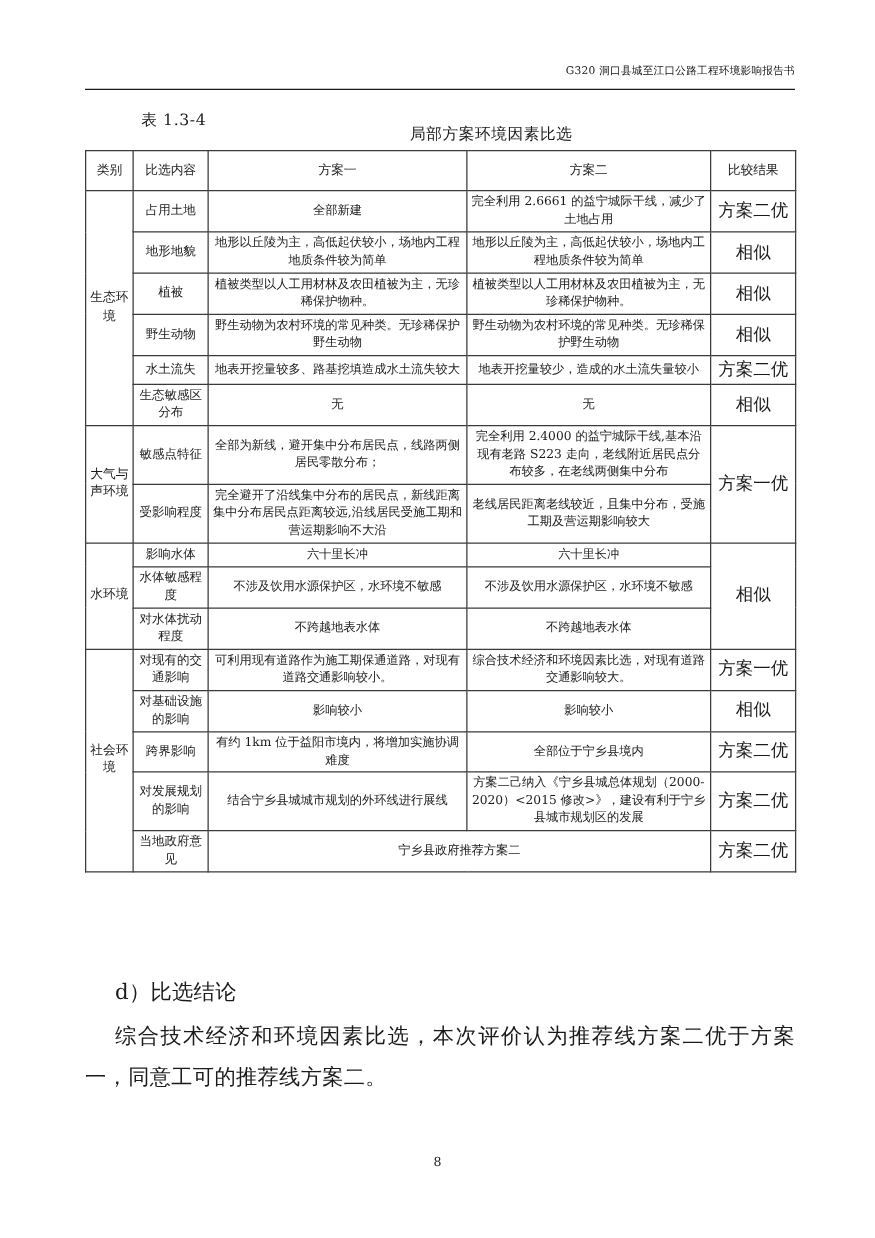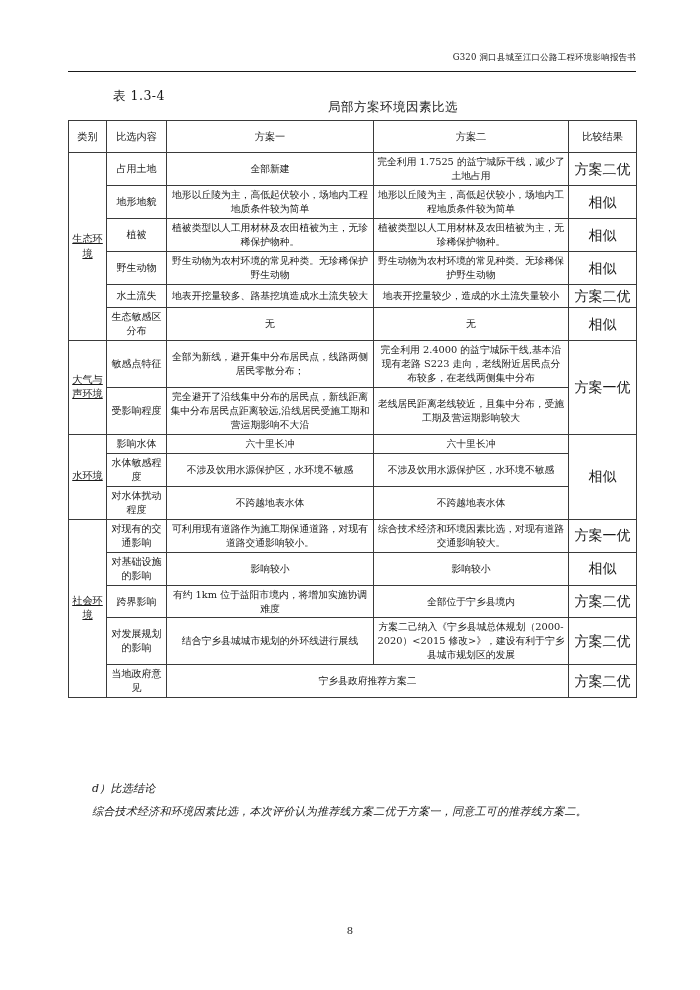--- a/index.html
+++ b/index.html
@@ -92,42 +92,40 @@
     padding: 9px 3px;
   }
   
   tr.sect-start > td, tr.sect-start > th { border-top: 1.5px solid #2a2a2a; }
   table.cmp { border: 1.5px solid #2a2a2a; }
 
   td.cat {
     font-size: 10.2px;
     line-height: 1.45;
     border-right: 1.3px solid #2a2a2a;
-    text-decoration: underline;
   }
   td.item { font-size: 10px; line-height: 1.4; }
   td.plan { font-size: 9.8px; line-height: 1.42; padding: 3px 5px; }
   td.result { font-size: 14px; }
 
   col.c-cat    { width: 38px; }
   col.c-item   { width: 60px; }
   col.c-plan1  { width: 207px; }
   col.c-plan2  { width: 195px; }
   col.c-result { width: 68px; }
 
   
   .para-block {
     position: absolute;
     left: 68px;
     top: 778px;
     width: 568px;
-    font-size: 11px;
+    font-size: 17px;
     line-height: 1.95;
     letter-spacing: 0.25px;
-    font-style: italic;
   }
   .para-head {
     text-indent: 24px;
     margin: 0 0 2px 0;
   }
   .para-body {
     margin: 0;
     text-indent: 24px;
     text-align: justify;
   }
@@ -171,21 +169,21 @@
         <th>方案一</th>
         <th>方案二</th>
         <th>比较结果</th>
       </tr>
     </thead>
     <tbody>
         <tr class="sect-start">
           <td class="cat" rowspan="6">生态环境</td>
           <td class="item">占用土地</td>
           <td class="plan">全部新建</td>
-          <td class="plan">完全利用 1.7525 的益宁城际干线，减少了土地占用</td>
+          <td class="plan">完全利用 2.6661 的益宁城际干线，减少了土地占用</td>
           <td class="result">方案二优</td>
         </tr>
         <tr>
           <td class="item">地形地貌</td>
           <td class="plan">地形以丘陵为主，高低起伏较小，场地内工程地质条件较为简单</td>
           <td class="plan">地形以丘陵为主，高低起伏较小，场地内工程地质条件较为简单</td>
           <td class="result">相似</td>
         </tr>
         <tr>
           <td class="item">植被</td>

